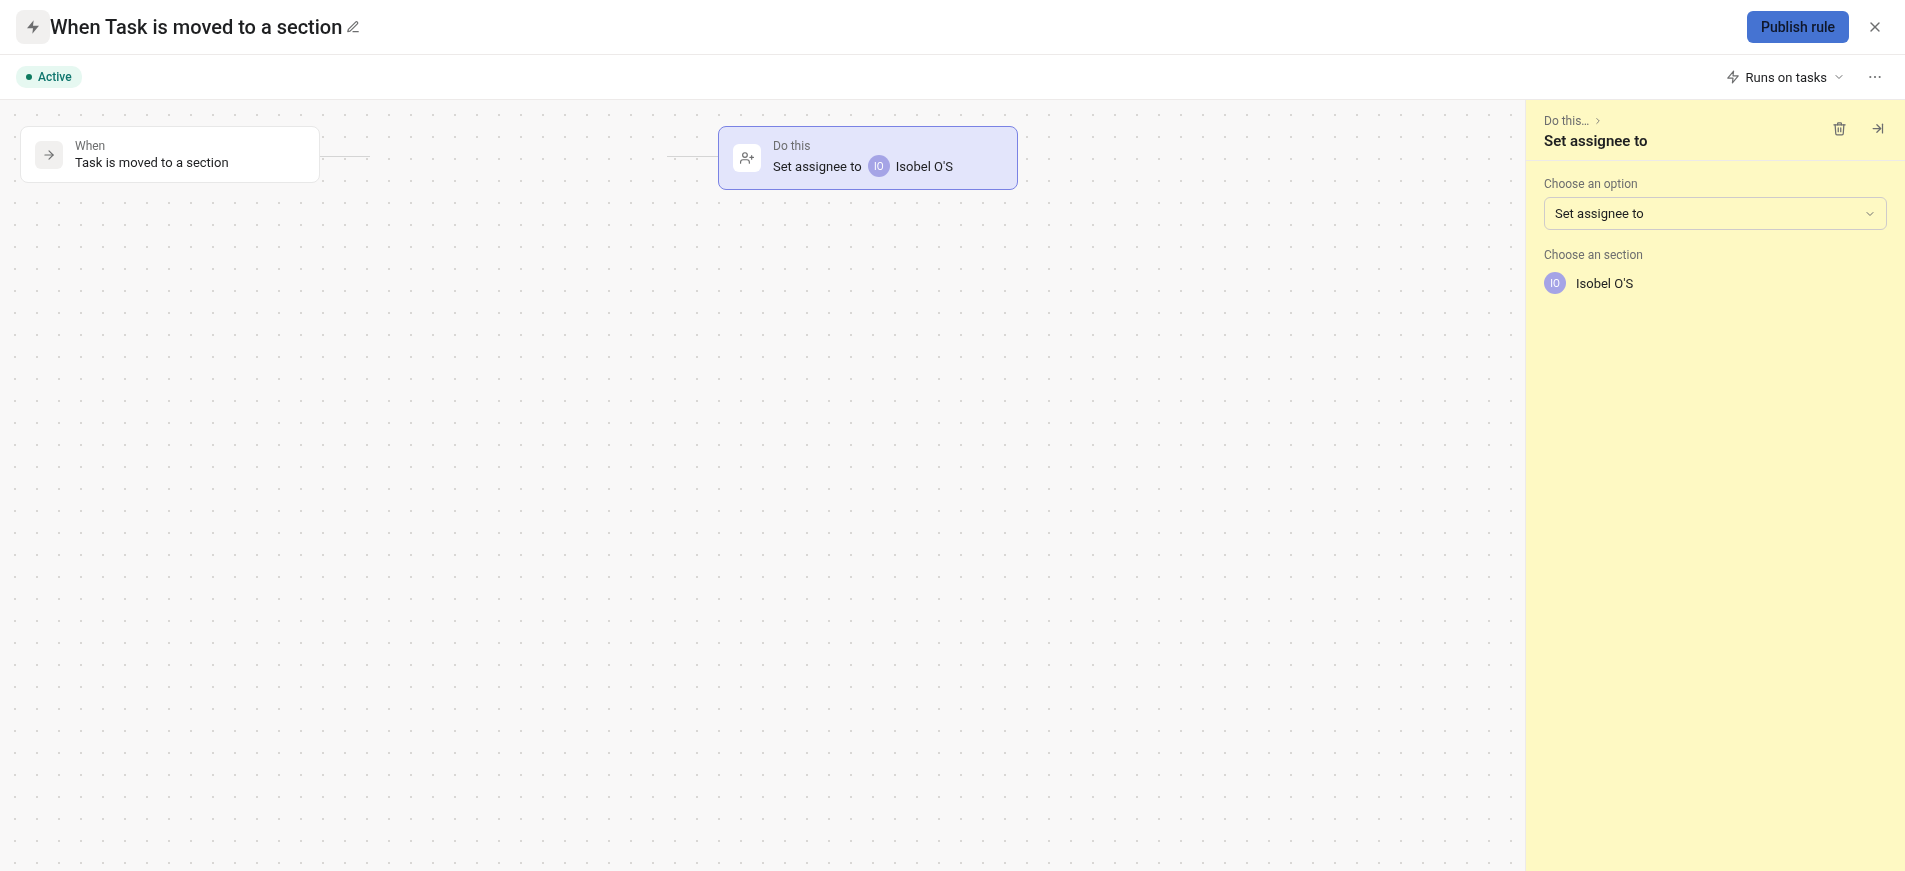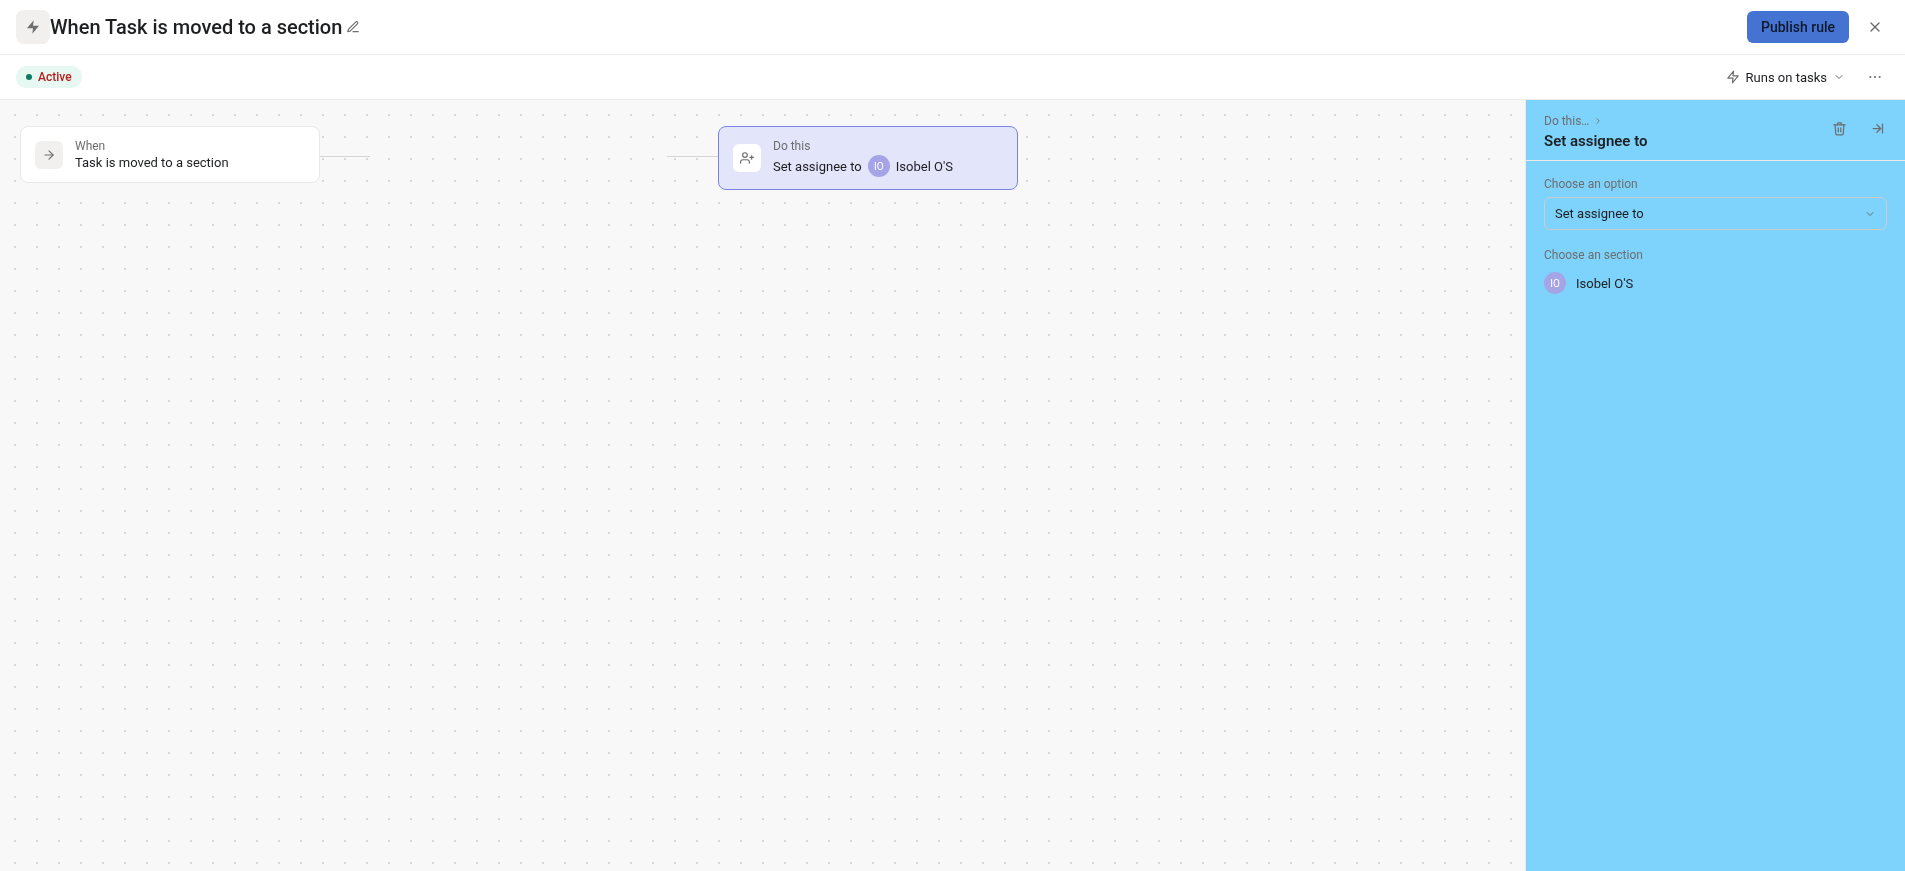--- a/index.html
+++ b/index.html
@@ -11,29 +11,29 @@
   .header-left { display: flex; align-items: center; gap: 0; }
   .rule-icon-box { width: 34px; height: 34px; border-radius: 8px; background: #f1f0ef; display: flex; align-items: center; justify-content: center; }
   .page-title { font-size: 20px; font-weight: 500; }
   .edit-icon-btn { width: 22px; height: 22px; display:flex; align-items:center; justify-content:center; color:#6d6e6f; cursor:pointer; }
   .header-right { margin-left: auto; display: flex; align-items: center; gap: 12px; }
   .btn-primary { background: #4573d2; color: #0f172a; border: none; padding: 8px 14px; border-radius: 6px; font-size: 14px; font-weight: 500; cursor: pointer; }
   .icon-btn { width: 28px; height: 28px; display:flex; align-items:center; justify-content:center; color:#6d6e6f; cursor:pointer; border-radius:6px; }
 
   
   .sub-header { display: flex; align-items: center; padding: 8px 16px; border-bottom: 1px solid #edeae9; }
-  .status-pill { display:flex; align-items:center; gap:6px; background:#e6f8f1; color:#b91c1c; font-size:12px; font-weight:500; padding:4px 10px; border-radius:10px; }
+  .status-pill { display:flex; align-items:center; gap:6px; background:#e6f8f1; color:#0f766e; font-size:12px; font-weight:500; padding:4px 10px; border-radius:10px; }
   .status-dot { width:6px; height:6px; border-radius:50%; background:#0d7a5f; }
   .sub-right { margin-left:auto; display:flex; align-items:center; gap:10px; }
   .runs-on { display:flex; align-items:center; gap:6px; font-size:13px; color:#1e1f21; cursor:pointer; padding:4px 6px; border-radius:6px;}
 
   
   .body { flex:1; display:flex; min-height:0; }
   .canvas { flex:1; position:relative; overflow:hidden; background-color:#f9f8f8; background-image: radial-gradient(#d9d7d5 1px, transparent 1px); background-size: 22px 22px; background-position: 4px 4px; }
-  .side-panel { width: 380px; border-left:1px solid #edeae9; background:#7dd3fc; display:flex; flex-direction:column; }
+  .side-panel { width: 380px; border-left:1px solid #edeae9; background:#fef9c3; display:flex; flex-direction:column; }
 
   
   .card { position:absolute; background:#fff; border:1px solid #e8e8e8; border-radius:8px; padding:12px 14px; display:flex; align-items:center; gap:12px; min-width: 300px; box-shadow: 0 0 0 rgba(0,0,0,0); cursor:pointer; }
   .card .card-icon { width:28px; height:28px; border-radius:6px; background:#f1f0ef; display:flex; align-items:center; justify-content:center; color:#6d6e6f; flex-shrink:0; }
   .card .card-text { display:flex; flex-direction:column; gap:2px; font-size:13px; }
   .card .card-label { color:#6d6e6f; font-size:12px; }
   .card .card-title { color:#1e1f21; }
   .card .card-title .inline-row { display:flex; align-items:center; gap:6px; flex-wrap:wrap; }
   .tag { background:#f1f0ef; color:#1e1f21; font-size:12px; padding:2px 8px; border-radius:10px; }
   .card.selected { background:#e3e5fb; border:1px solid #7a82e4; }

